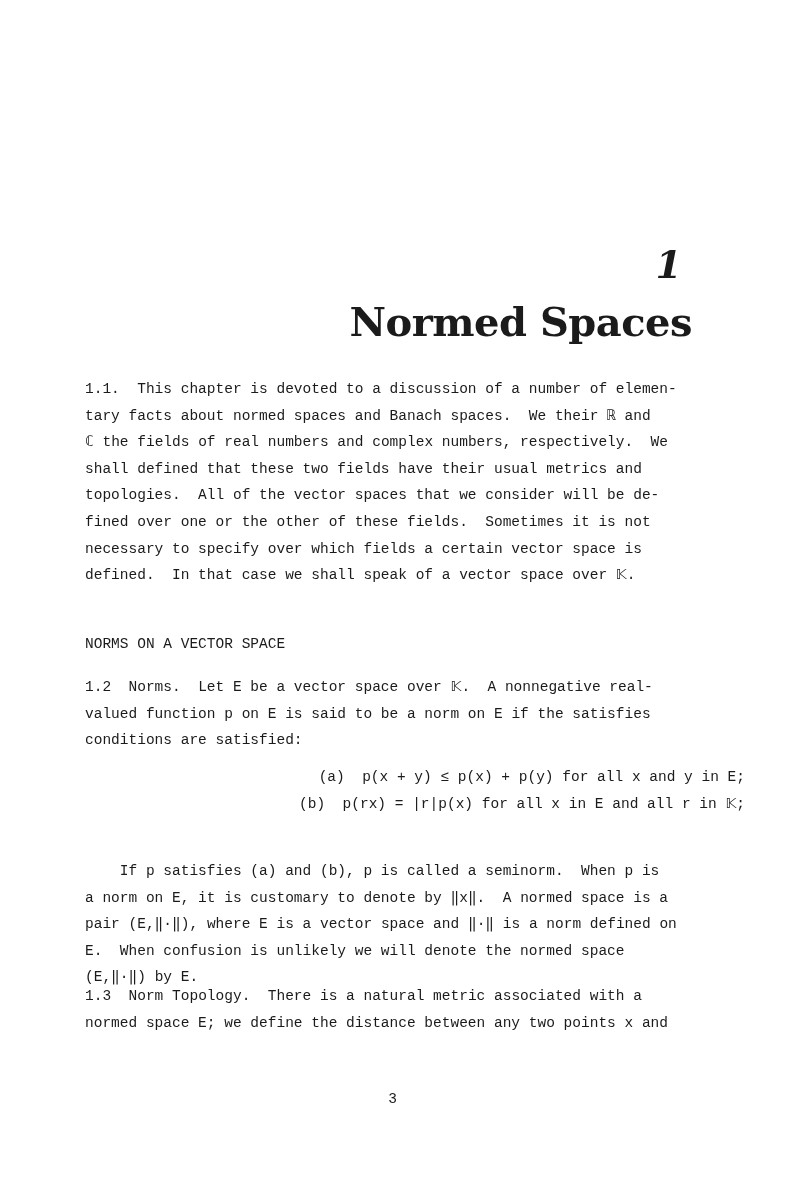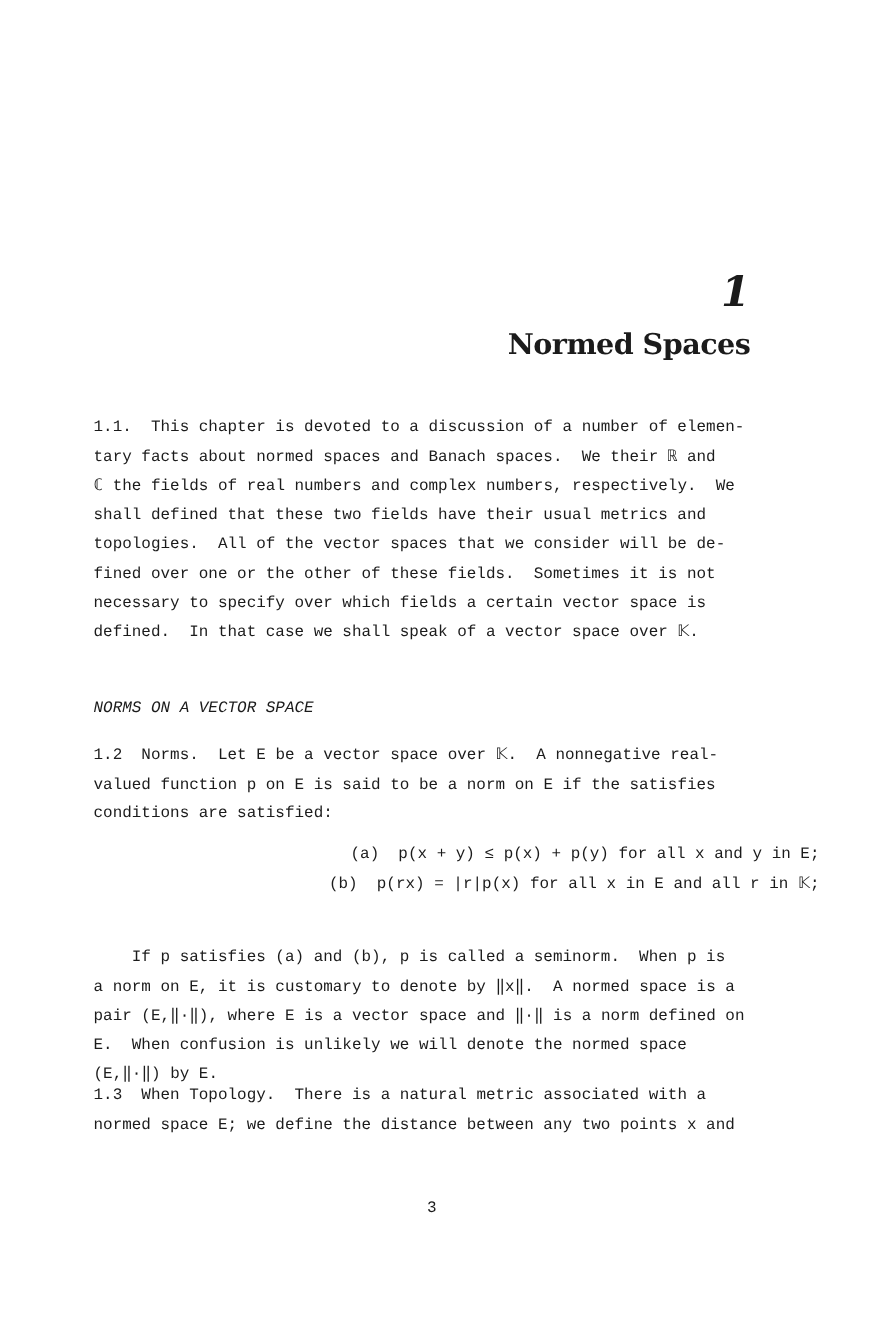--- a/index.html
+++ b/index.html
@@ -11,34 +11,34 @@
     color:#1b1b1b;
     font-family:"Liberation Mono","DejaVu Sans Mono","DejaVu Sans",monospace;
     overflow:hidden;
   }
   .chapter-num {
     position:absolute; top:244px; right:118px;
     font-family:"DejaVu Serif","Liberation Serif",serif;
     font-style:italic; font-weight:600; font-size:38px; line-height:1.1;
   }
   .page-title {
-    position:absolute; top:300px; right:118px;
+    position:absolute; top:300px; right:108px;
     font-family:"DejaVu Serif","Liberation Serif",serif;
-    font-weight:bold; font-size:26px; letter-spacing:-0.5px; line-height:1.1;
+    font-weight:bold; font-size:40px; letter-spacing:-0.5px; line-height:1.1;
     white-space:pre;
   }
   .textblock {
     position:absolute; left:85px; width:660px;
     font-size:14.5px; line-height:26.6px;
   }
   .tline { white-space:pre; height:26.6px; }
   .tline .it { }
   .section-heading {
     position:absolute; left:85px; width:660px;
-    font-style:italic; font-size:14.5px; line-height:26.6px; white-space:pre;
+    font-size:14.5px; line-height:26.6px; white-space:pre;
   }
   .b-para11   { top:376px; }
   .b-head     { top:631px; }
   .b-para12   { top:674px; }
   .b-conds    { top:764px;text-align:right; }
   .b-seminorm { top:834px;margin-top:24px; }
   .b-para13   { top:983px; }
   .page-num {
     position:absolute; left:85px; top:1086px; width:615px;
     text-align:center; font-size:14.5px; line-height:26.6px;
@@ -79,19 +79,19 @@
 
   <div class="textblock b-seminorm">
       <div class="tline"><span>    If p satisfies (a) and (b), p is called a </span><span class="it">seminorm</span><span>.  When p is</span></div>
       <div class="tline"><span>a norm on E, it is customary to denote by ‖x‖.  A </span><span class="it">normed space</span><span> is a</span></div>
       <div class="tline"><span>pair (E,‖·‖), where E is a vector space and ‖·‖ is a norm defined on</span></div>
       <div class="tline"><span>E.  When confusion is unlikely we will denote the normed space</span></div>
       <div class="tline"><span>(E,‖·‖) by E.</span></div>
     </div>
 
   <div class="textblock b-para13">
-      <div class="tline"><span>1.3  </span><span class="it">When Topology</span><span>.  There is a natural metric associated with a</span></div>
+      <div class="tline"><span>1.3  </span><span class="it">Norm Topology</span><span>.  There is a natural metric associated with a</span></div>
       <div class="tline"><span>normed space E; we define the distance between any two points x and</span></div>
     </div>
 
   <div class="page-num">3</div>
 
 </div>
 
 </body></html>

